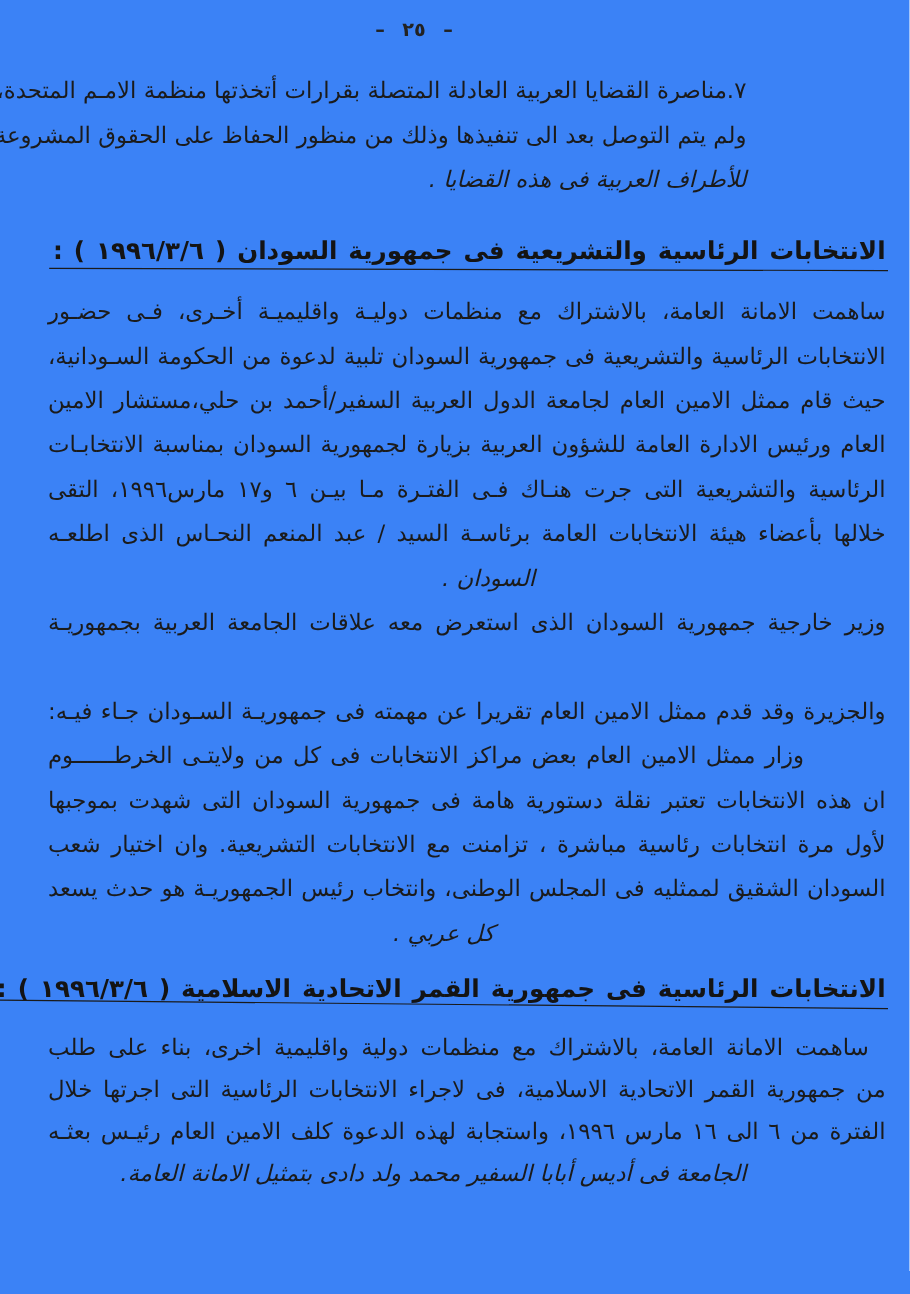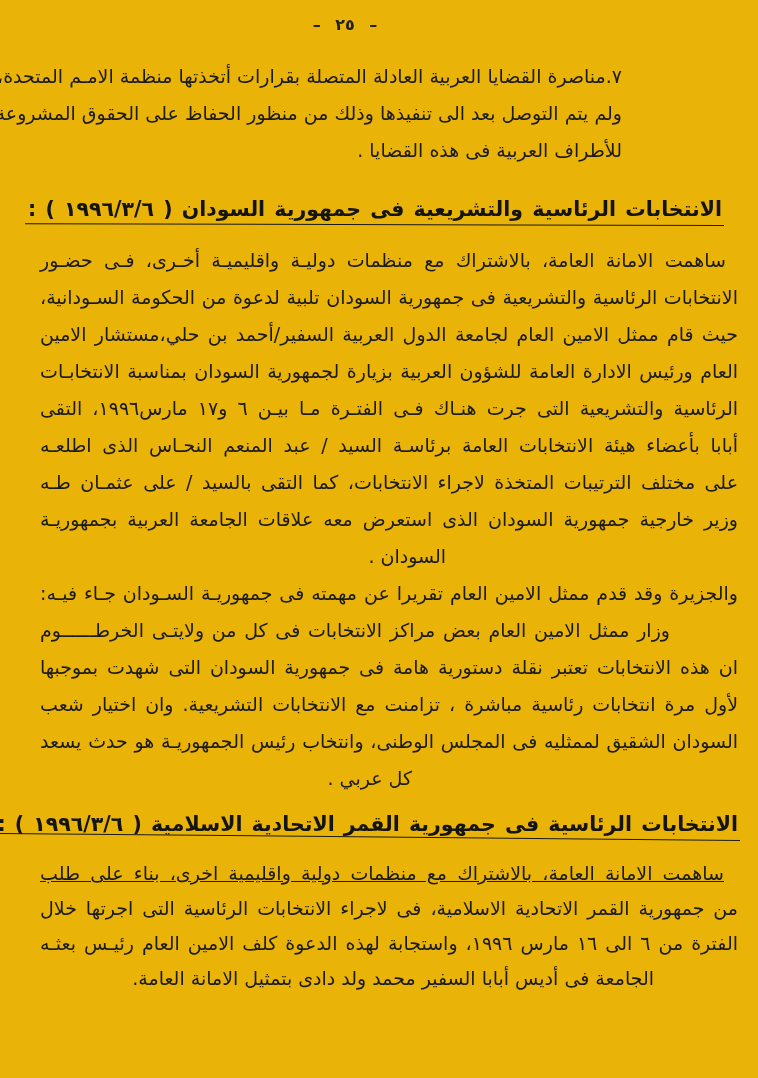--- a/index.html
+++ b/index.html
@@ -1,31 +1,31 @@
 <!DOCTYPE html>
 <html lang="ar"><head>
 <meta charset="utf-8">
 <style>
   html,body{margin:0;padding:0;background:#ffffff;}
   .page{
-    position:relative;width:758px;height:1078px;background:#eab308;
+    position:relative;width:758px;height:1078px;background:#3b82f6;
     font-family:"DejaVu Sans",sans-serif;color:#1b1b1b;overflow:hidden;
   }
   .pagenum{
     position:absolute;top:15px;left:0;width:758px;text-align:center;
     font-size:16px;font-weight:bold;color:#222;
   }
   .pagenum span{position:relative;left:-34px;word-spacing:9px;letter-spacing:1px;}
   .block{position:absolute;direction:rtl;}
   .line{
     font-size:19px;line-height:37px;white-space:nowrap;
     direction:rtl;unicode-bidi:embed;
   }
   .just{text-align:justify;text-align-last:justify;}
-  .free{text-align:right;}
+  .free{text-align:right;font-style:italic;}
   .lh35{line-height:35px;}
   .heading{
     position:absolute;direction:rtl;text-align:right;
     font-weight:bold;font-size:20.5px;color:#141414;word-spacing:2px;
     white-space:nowrap;
   }
   .hline{display:inline-block;position:relative;padding-bottom:10px;}
   .hline::after{
     content:"";position:absolute;left:-3px;right:-2px;bottom:5px;height:0;
     border-bottom:1.8px solid #1a1a1a;
@@ -41,49 +41,48 @@
   <div class="pagenum">
     <span>– ٢٥ –</span>
   </div>
 
   <div class="block" id="item7" style="top:58px;right:136px;left:42px;">
     <div class="line just" style="margin-left:48px;">٧.مناصرة القضايا العربية العادلة المتصلة بقرارات أتخذتها منظمة الامـم المتحدة،</div>
     <div class="line just" style="margin-left:5px;">ولم يتم التوصل بعد الى تنفيذها وذلك من منظور الحفاظ على الحقوق المشروعة</div>
     <div class="line free">للأطراف العربية فى هذه القضايا .</div>
   </div>
 
-  <div class="heading" id="h1" style="top:197px;right:36px;left:40px;">
+  <div class="heading" id="h1" style="top:197px;right:20px;left:40px;">
     <span class="hline">الانتخابات الرئاسية والتشريعية فى جمهورية السودان ( ١٩٩٦/٣/٦ ) :</span>
   </div>
 
   <div class="block" id="p1" style="top:242px;right:20px;left:40px;">
-    <div class="line just" style="margin-right:12px;">ساهمت الامانة العامة، بالاشتراك مع منظمات دوليـة واقليميـة أخـرى، فـى حضـور</div>
+    <div class="line just" style="margin-right:0;">ساهمت الامانة العامة، بالاشتراك مع منظمات دوليـة واقليميـة أخـرى، فـى حضـور</div>
     <div class="line just">الانتخابات الرئاسية والتشريعية فى جمهورية السودان تلبية لدعوة من الحكومة السـودانية،</div>
     <div class="line just">حيث قام ممثل الامين العام لجامعة الدول العربية السفير/أحمد بن حلي،مستشار الامين</div>
     <div class="line just">العام ورئيس الادارة العامة للشؤون العربية بزيارة لجمهورية السودان بمناسبة الانتخابـات</div>
     <div class="line just">الرئاسية والتشريعية  التى جرت هنـاك فـى الفتـرة مـا بيـن ٦ و١٧ مارس١٩٩٦، التقى</div>
-    <div class="line just">أبابا بأعضاء هيئة الانتخابات العامة برئاسـة السيد / عبد المنعم النحـاس الذى اطلعـه</div>
-    <div class="line just">على مختلف الترتيبات المتخذة لاجراء الانتخابات، كما التقى بالسيد / على عثمـان طـه</div>
+    <div class="line just">خلالها بأعضاء هيئة الانتخابات العامة برئاسـة السيد / عبد المنعم النحـاس الذى اطلعـه</div>
+    <div class="line free" style="margin-right:292px;">السودان .</div>
     <div class="line just">وزير خارجية جمهورية السودان الذى استعرض معه علاقات الجامعة العربية بجمهوريـة</div>
-    <div class="line free" style="margin-right:292px;">السودان .</div>
   </div>
 
   <div class="block" id="p2" style="top:575px;right:20px;left:40px;">
     <div class="line just">والجزيرة وقد قدم ممثل الامين العام تقريرا عن مهمته فى جمهوريـة السـودان جـاء فيـه:</div>
     <div class="line just" style="margin-right:68px;">وزار ممثل الامين العام بعض مراكز الانتخابات فى كل من ولايتـى الخرطــــــوم</div>
     <div class="line just">ان هذه الانتخابات تعتبر نقلة دستورية هامة فى جمهورية السودان التى شهدت بموجبها</div>
     <div class="line just">لأول مرة انتخابات رئاسية مباشرة ، تزامنت مع الانتخابات التشريعية. وان اختيار شعب</div>
     <div class="line just">السودان الشقيق لممثليه فى المجلس الوطنى، وانتخاب رئيس الجمهوريـة هو حدث يسعد</div>
     <div class="line free" style="margin-right:326px;">كل عربي .</div>
   </div>
 
   <div class="heading" id="h2" style="top:812px;right:20px;left:40px;">
     <span class="hline">الانتخابات الرئاسية فى جمهورية القمر الاتحادية الاسلامية ( ١٩٩٦/٣/٦ ) :</span>
   </div>
 
   <div class="block" id="p3" style="top:856px;right:20px;left:40px;">
-    <div class="line lh35 just" style="margin-right:14px;text-decoration:underline;">ساهمت الامانة العامة، بالاشتراك مع منظمات دولية واقليمية اخرى، بناء على طلب</div>
+    <div class="line lh35 just" style="margin-right:14px;">ساهمت الامانة العامة، بالاشتراك مع منظمات دولية واقليمية اخرى، بناء على طلب</div>
     <div class="line lh35 just">من جمهورية القمر الاتحادية الاسلامية، فى لاجراء الانتخابات الرئاسية التى اجرتها خلال</div>
     <div class="line lh35 just">الفترة من ٦ الى ١٦ مارس ١٩٩٦، واستجابة لهذه الدعوة كلف الامين العام  رئيـس بعثـه</div>
-    <div class="line lh35 free" style="margin-right:84px;text-align:right;">الجامعة فى أديس أبابا السفير محمد ولد دادى بتمثيل الامانة العامة.</div>
+    <div class="line lh35 free" style="margin-right:116px;text-align:right;">الجامعة فى أديس أبابا السفير محمد ولد دادى بتمثيل الامانة العامة.</div>
   </div>
 
 </div>
 
 </body></html>

